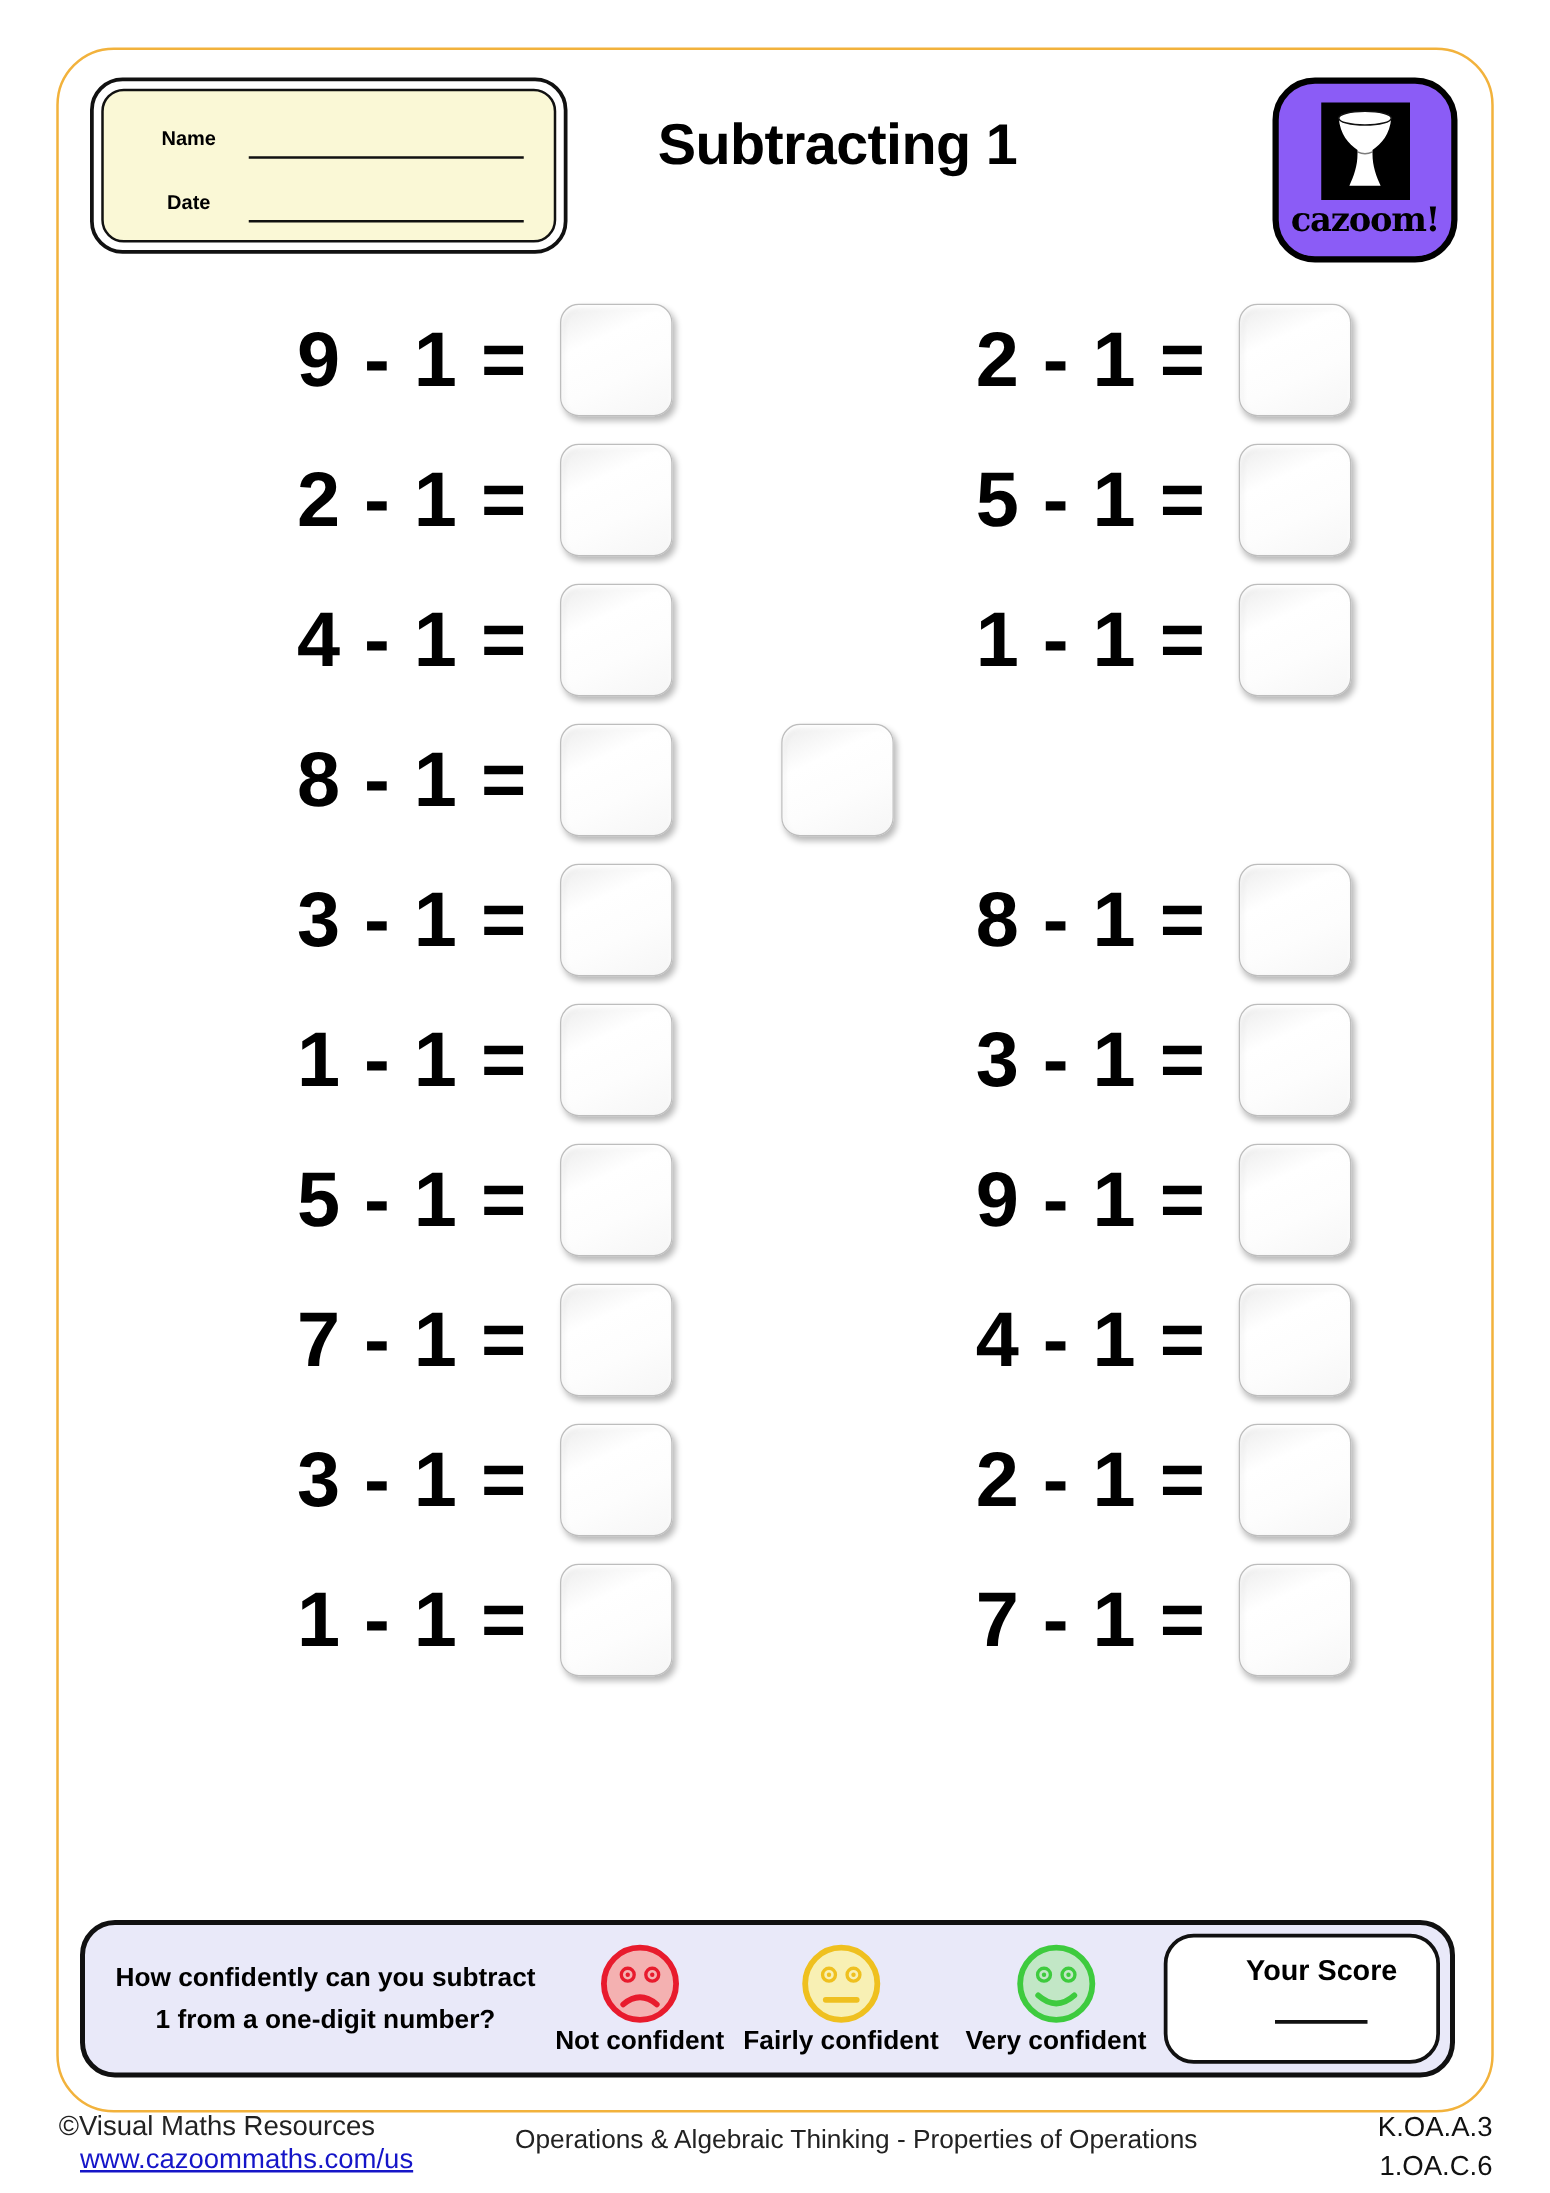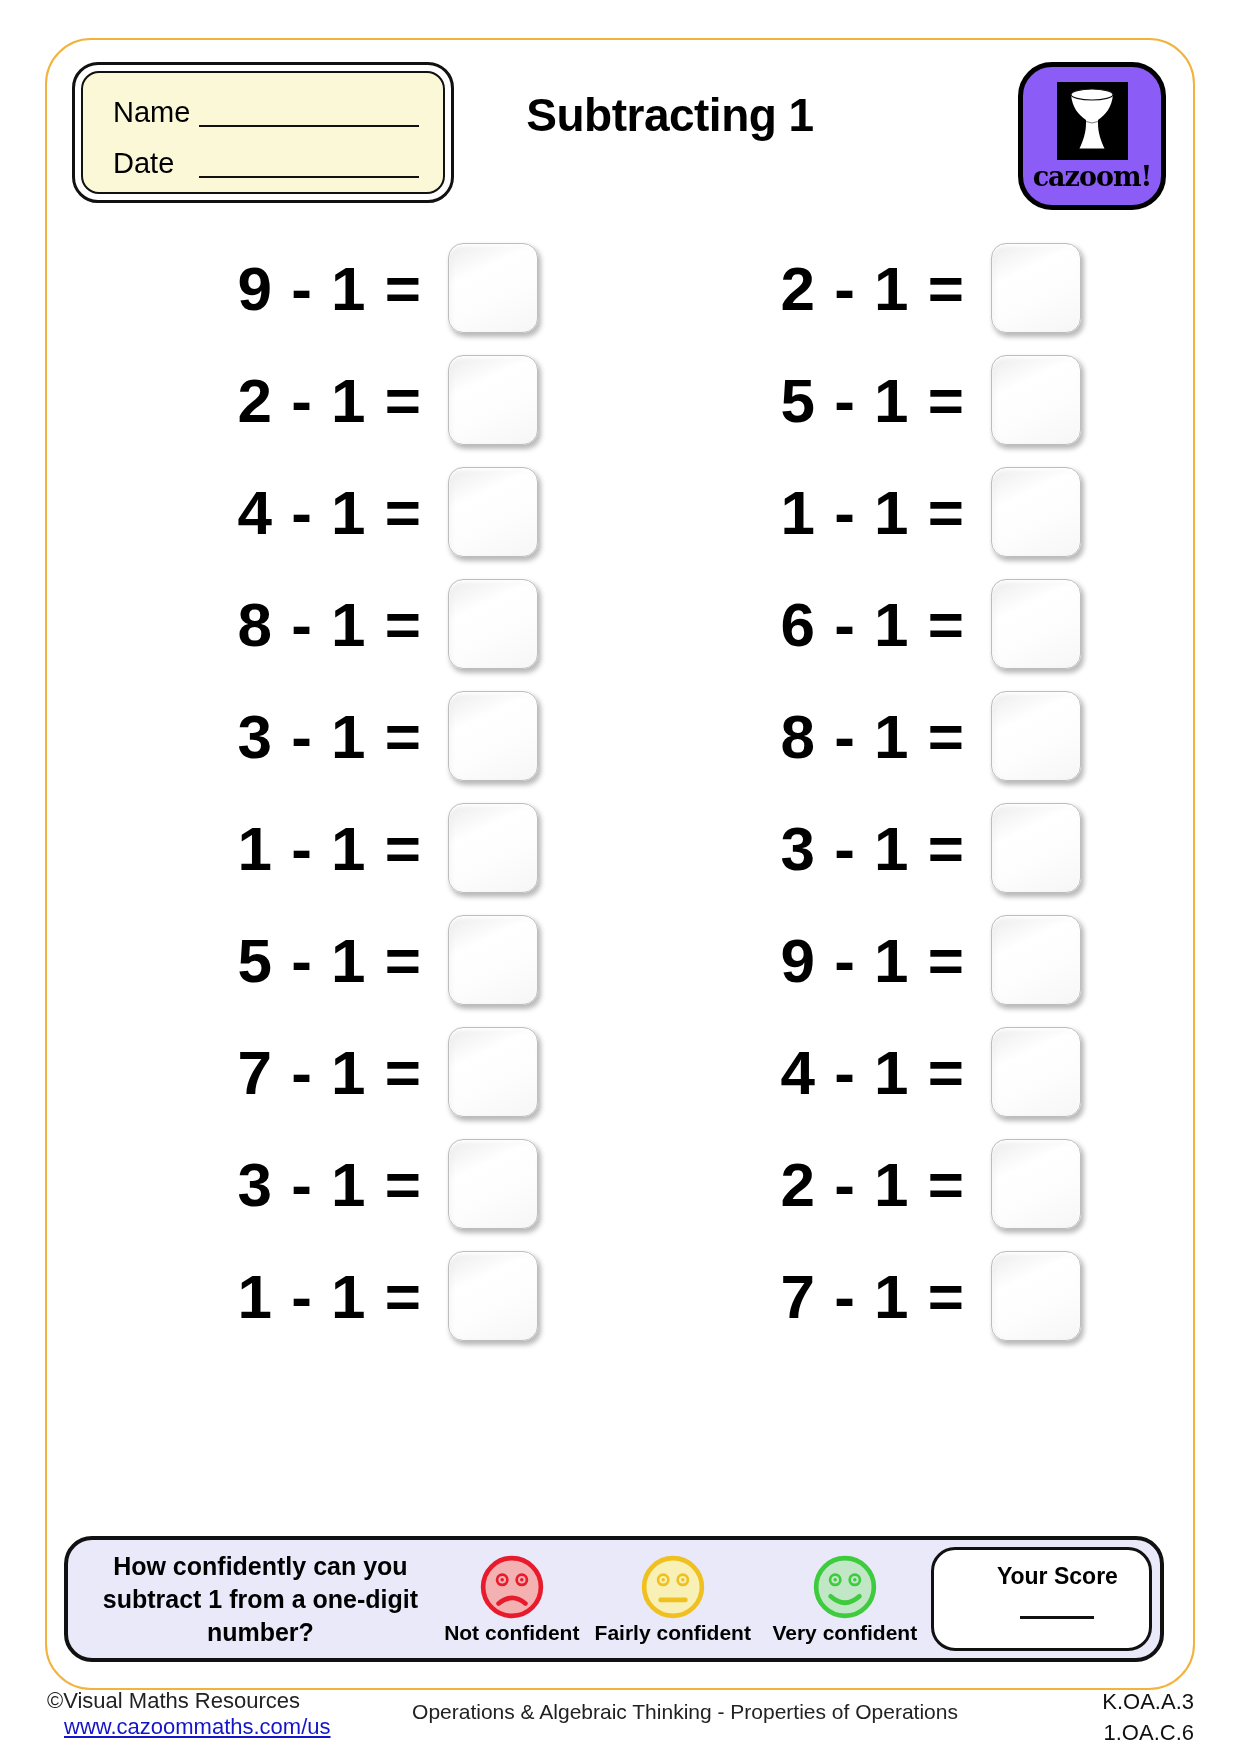--- a/index.html
+++ b/index.html
@@ -16,21 +16,21 @@
     position:absolute;left:72px;top:62px;width:382px;height:141px;
     border:3.5px solid #111;border-radius:26px;background:#fff;
     padding:6px;box-sizing:border-box;
   }
   .namebox-inner{
     width:100%;height:100%;border:2.5px solid #111;border-radius:18px;
     background:#faf8d6;box-sizing:border-box;padding:20px 24px 14px 30px;
     display:flex;flex-direction:column;justify-content:space-between;
   }
   .nb-row{display:flex;align-items:flex-end;height:34px;}
-  .nb-label{font-weight:normal;font-size:29px;width:76px;line-height:30px;}
+  .nb-label{font-weight:bold;font-size:16px;width:76px;line-height:30px;text-align:center;}
   .nb-line{flex:1;border-bottom:2.5px solid #111;height:26px;margin-left:10px;}
   
   .title{
     position:absolute;left:410px;top:88px;width:520px;text-align:center;
     font-size:46px;font-weight:bold;letter-spacing:-.5px;
   }
   
   .logo{
     position:absolute;left:1018px;top:62px;width:148px;height:148px;
     border:5px solid #000;border-radius:34px;background:#8b5cf6;box-sizing:border-box;
@@ -64,21 +64,21 @@
                inset 2px 2px 5px rgba(0,0,0,.05);
   }
   
   .confbar{
     position:absolute;left:64px;top:1536px;width:1100px;height:126px;
     background:#e9e9f9;border:4px solid #111;border-radius:28px;
     box-sizing:border-box;display:flex;align-items:center;
   }
   .conf-q{
     width:372px;margin-left:22px;text-align:center;
-    font-size:25px;font-weight:bold;line-height:33px;
+    font-size:21px;font-weight:bold;line-height:33px;
   }
   .faces{display:flex;align-items:flex-start;margin-left:6px;}
   .face-opt{display:flex;flex-direction:column;align-items:center;width:172px;}
   .face-opt.first{width:150px;}
   .face-opt svg{display:block;}
   .face-label{font-size:21px;font-weight:bold;margin-top:1px;white-space:nowrap;}
   .scorebox{
     margin-left:auto;margin-right:8px;width:238px;height:104px;background:#fff;
     border:3.5px solid #111;border-radius:24px;box-sizing:border-box;text-align:center;padding-left:32px;
   }
@@ -163,21 +163,20 @@
           <span class="eq">1 - 1 =</span>
           <div class="abox"></div>
         </div>
       </div>
       <div class="p-row">
         <div class="half l">
           <span class="eq">8 - 1 =</span>
           <div class="abox"></div>
         </div>
         <div class="half r">
-          <span class="eq">6 - 1 =</span>
           <div class="abox"></div>
         </div>
       </div>
       <div class="p-row">
         <div class="half l">
           <span class="eq">3 - 1 =</span>
           <div class="abox"></div>
         </div>
         <div class="half r">
           <span class="eq">8 - 1 =</span>

